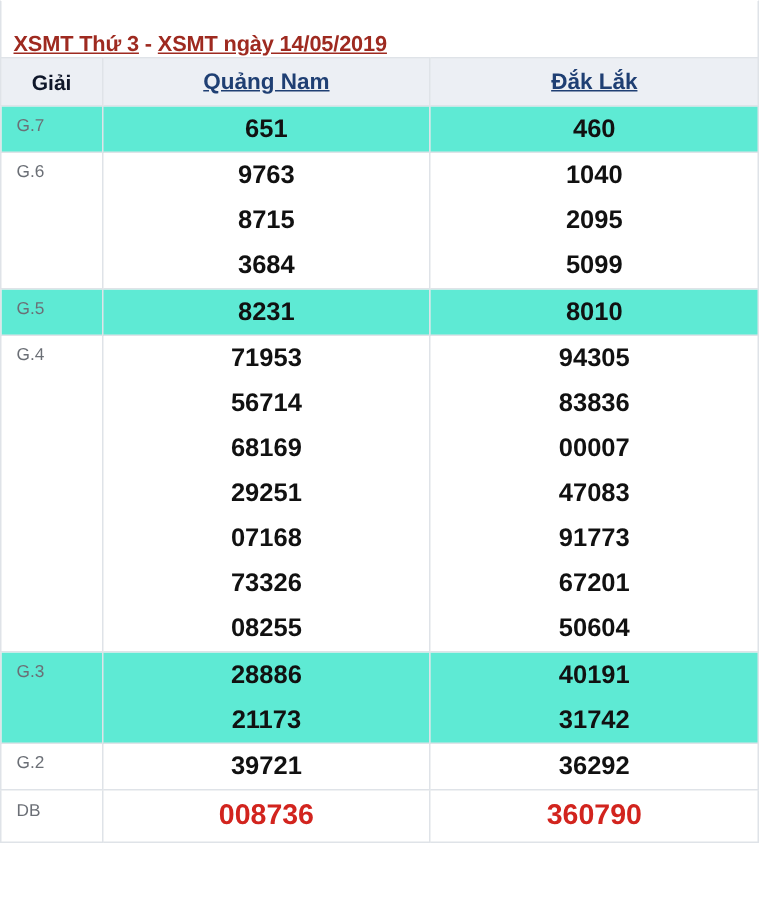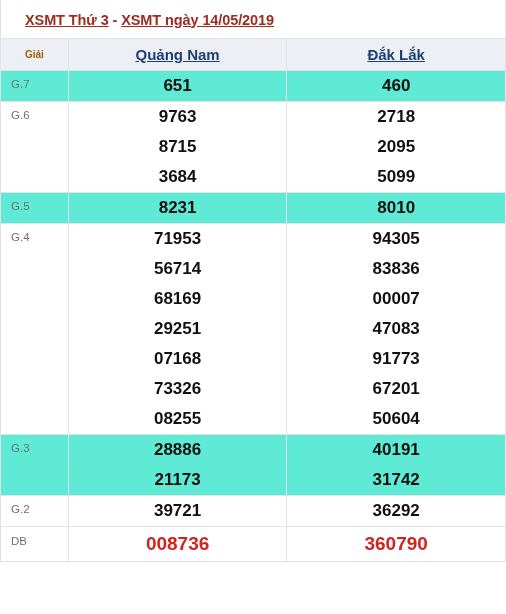--- a/index.html
+++ b/index.html
@@ -23,22 +23,22 @@
   }
 
   
   .title-bar {
     height: 38px;
     box-sizing: border-box;
     border-left: 1px solid #dfe3e8;
     border-right: 1px solid #dfe3e8;
     border-top: 1px solid #ffffff;
     display: flex;
-    align-items: center;
-    padding-left: 24px;
+    align-items: flex-end;
+    padding-left: 8px;
     background: #ffffff;
   }
   .title-text {
     font-size: 14.5px;
     font-weight: bold;
     color: #9e2a20;
     letter-spacing: -0.1px;
     white-space: nowrap;
   }
   .title-text .lnk {
@@ -68,23 +68,23 @@
   }
 
   
   thead tr { background: #eceff4; }
   thead th {
     height: 31px;
     background: #eceff4;
   }
   .th-prize {
     text-align: center;
-    font-size: 10px;
-    font-weight: bold;
-    color: #a16207;
+    font-size: 14px;
+    font-weight: bold;
+    color: #0f172a;
   }
   .th-prov {
     text-align: center;
     font-size: 15px;
     font-weight: bold;
     color: #1f3f73;
   }
   .th-prov span {
     text-decoration: underline;
   }
@@ -165,21 +165,21 @@
           </td>
         </tr>
         <tr class="row-white">
           <td class="prize-cell">G.6</td>
           <td class="num-cell">
             <span class="numline">9763</span>
             <span class="numline">8715</span>
             <span class="numline">3684</span>
           </td>
           <td class="num-cell">
-            <span class="numline">2718</span>
+            <span class="numline">1040</span>
             <span class="numline">2095</span>
             <span class="numline">5099</span>
           </td>
         </tr>
         <tr class="row-alt single">
           <td class="prize-cell">G.5</td>
           <td class="num-cell">
             <span class="numline">8231</span>
           </td>
           <td class="num-cell">

